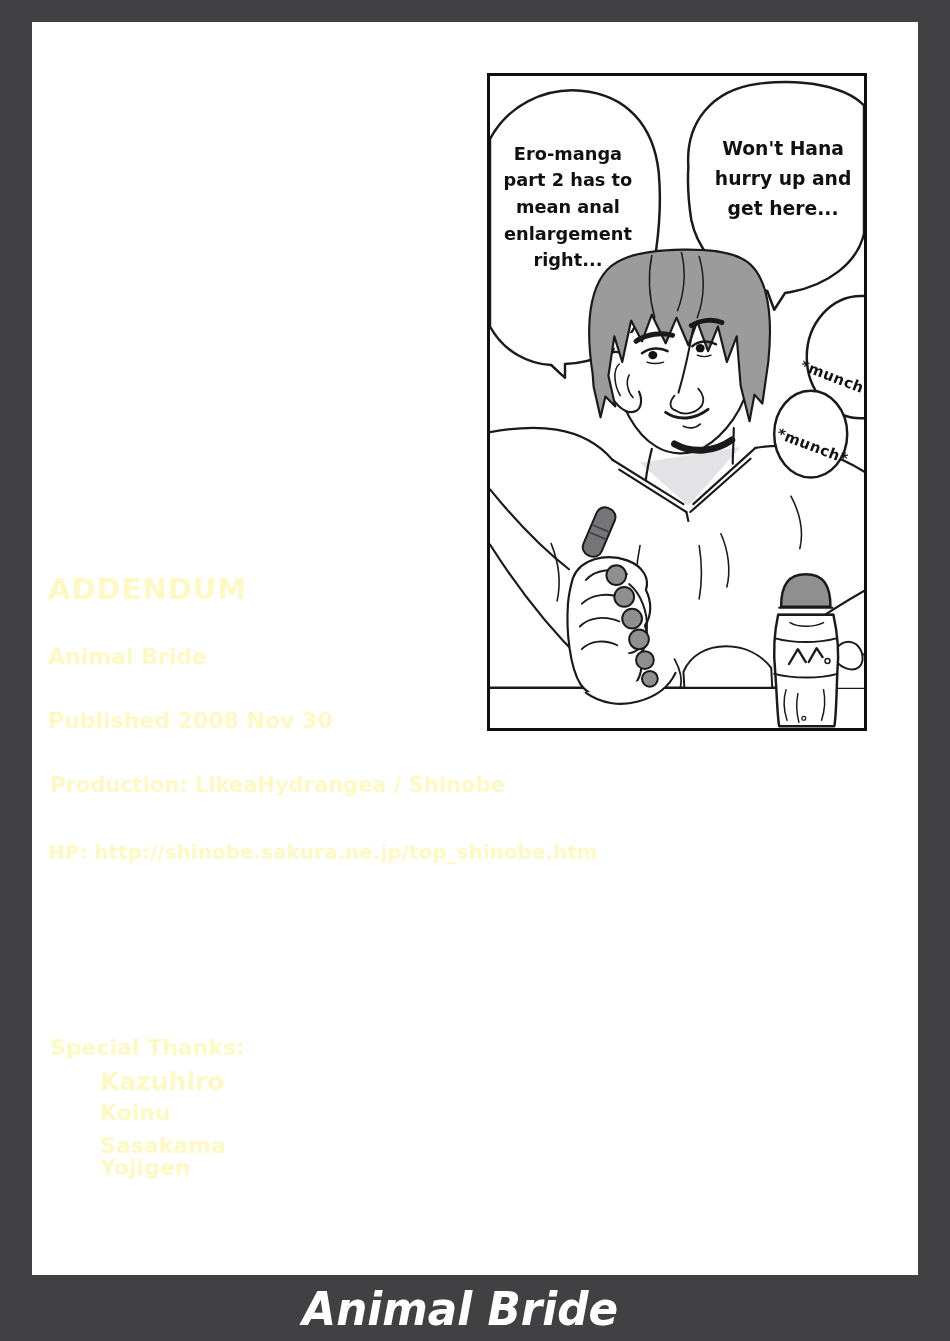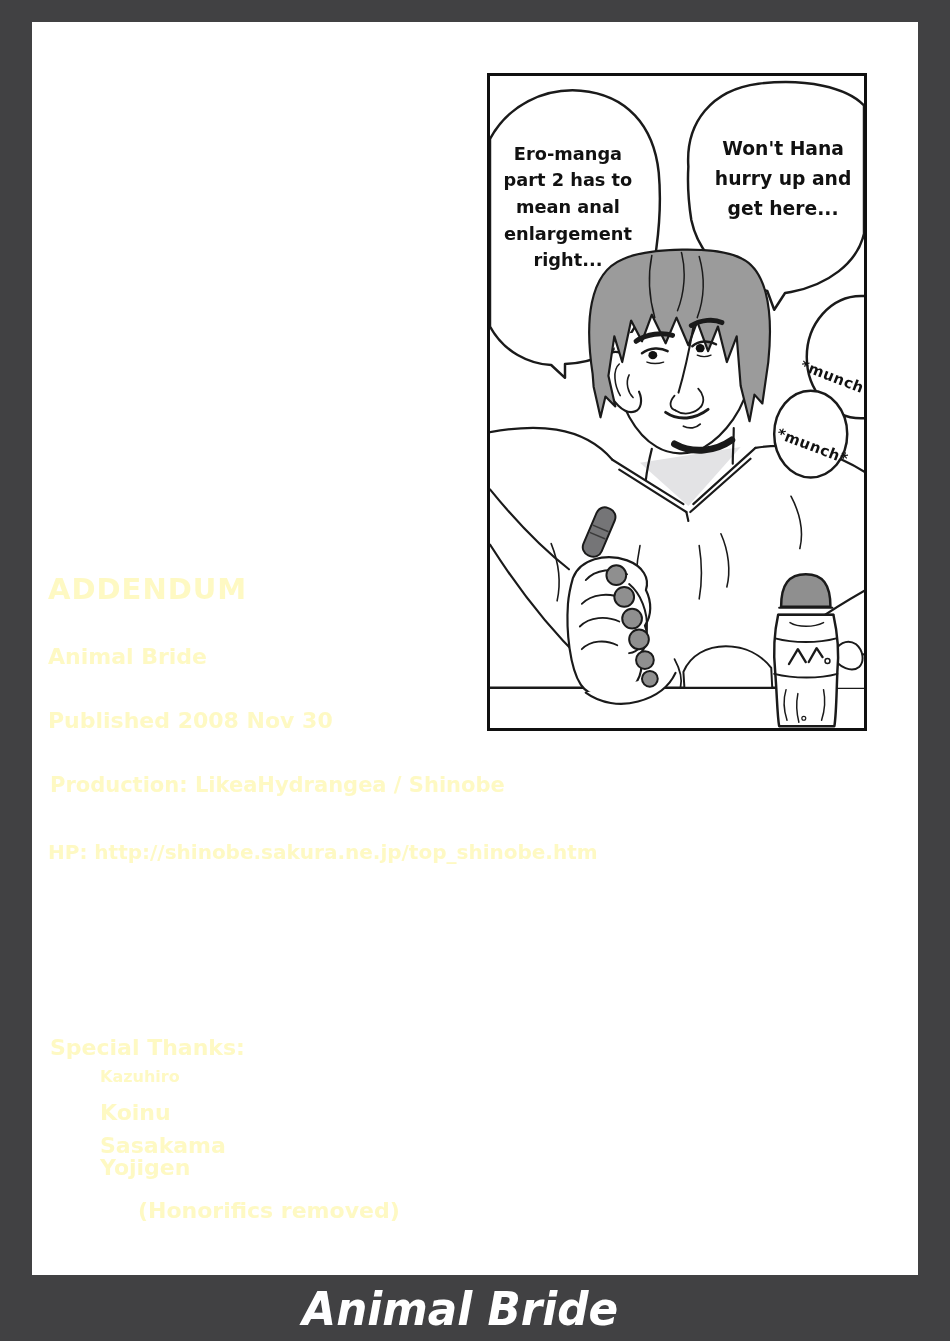--- a/index.html
+++ b/index.html
@@ -10,21 +10,21 @@
                border:3px solid #101010;background:#ffffff;box-sizing:border-box;}
   .manga-panel svg{display:block;width:100%;height:100%;}
   svg text{font-family:"DejaVu Sans",sans-serif;font-weight:bold;fill:#111;stroke:none;}
   .txt{position:absolute;color:#fef9c3;font-weight:bold;white-space:nowrap;line-height:1.15;}
   .t-title{left:48px;top:573px;font-size:29px;letter-spacing:1px;}
   .t-work{left:48px;top:644px;font-size:22px;}
   .t-pub{left:48px;top:708px;font-size:22px;}
   .t-prod{left:50px;top:773px;font-size:21px;}
   .t-hp{left:48px;top:841px;font-size:20px;}
   .t-thanks{left:50px;top:1035px;font-size:22px;}
-  .t-n1{left:100px;top:1068px;font-size:16px;}
+  .t-n1{left:100px;top:1068px;font-size:25px;}
   .t-n2{left:100px;top:1100px;font-size:22px;}
   .t-n3{left:100px;top:1133px;font-size:22px;}
   .t-n4{left:100px;top:1155px;font-size:22px;}
   .t-note{left:138px;top:1198px;font-size:22px;}
   .footer-bar{position:absolute;left:0;top:1275px;width:950px;height:66px;background:#414143;
               display:flex;justify-content:center;align-items:flex-start;}
   .footer-title{color:#ffffff;font-weight:bold;font-style:italic;font-size:46px;line-height:56px;
                 padding-top:6px;margin-right:30px;transform:scaleX(0.95);}
 </style>
 </head>
@@ -176,18 +176,17 @@
   <div class="txt t-title">ADDENDUM</div>
   <div class="txt t-work">Animal Bride</div>
   <div class="txt t-pub">Published 2008 Nov 30</div>
   <div class="txt t-hp">HP: http://shinobe.sakura.ne.jp/top_shinobe.htm</div>
   <div class="txt t-prod">Production: LikeaHydrangea / Shinobe</div>
   <div class="txt t-thanks">Special Thanks:</div>
   <div class="txt t-n1">Kazuhiro</div>
   <div class="txt t-n2">Koinu</div>
   <div class="txt t-n3">Sasakama</div>
   <div class="txt t-n4">Yojigen</div>
-  <div class="txt t-note">(Honorifics removed)</div>
 
   <div class="footer-bar">
     <div class="footer-title">Animal Bride</div>
   </div>
 </div>
 
 </body></html>

